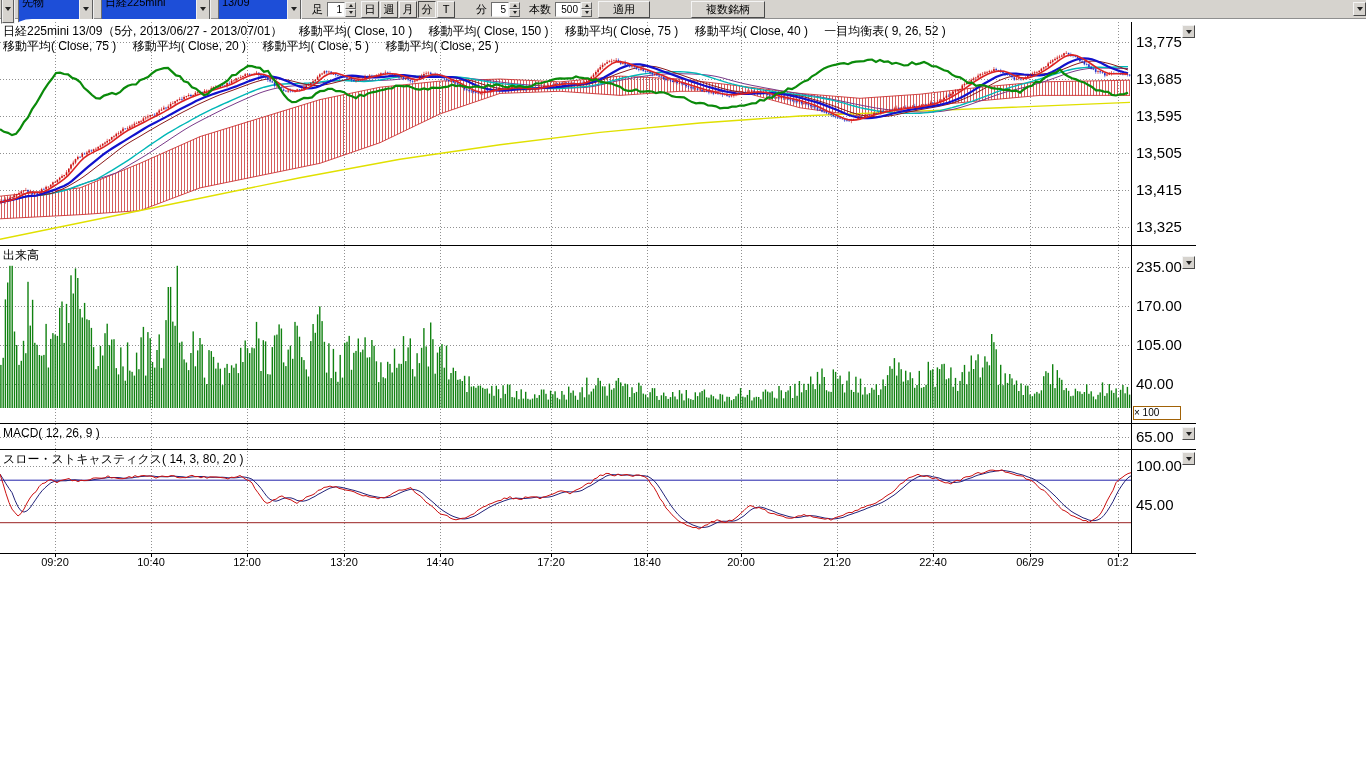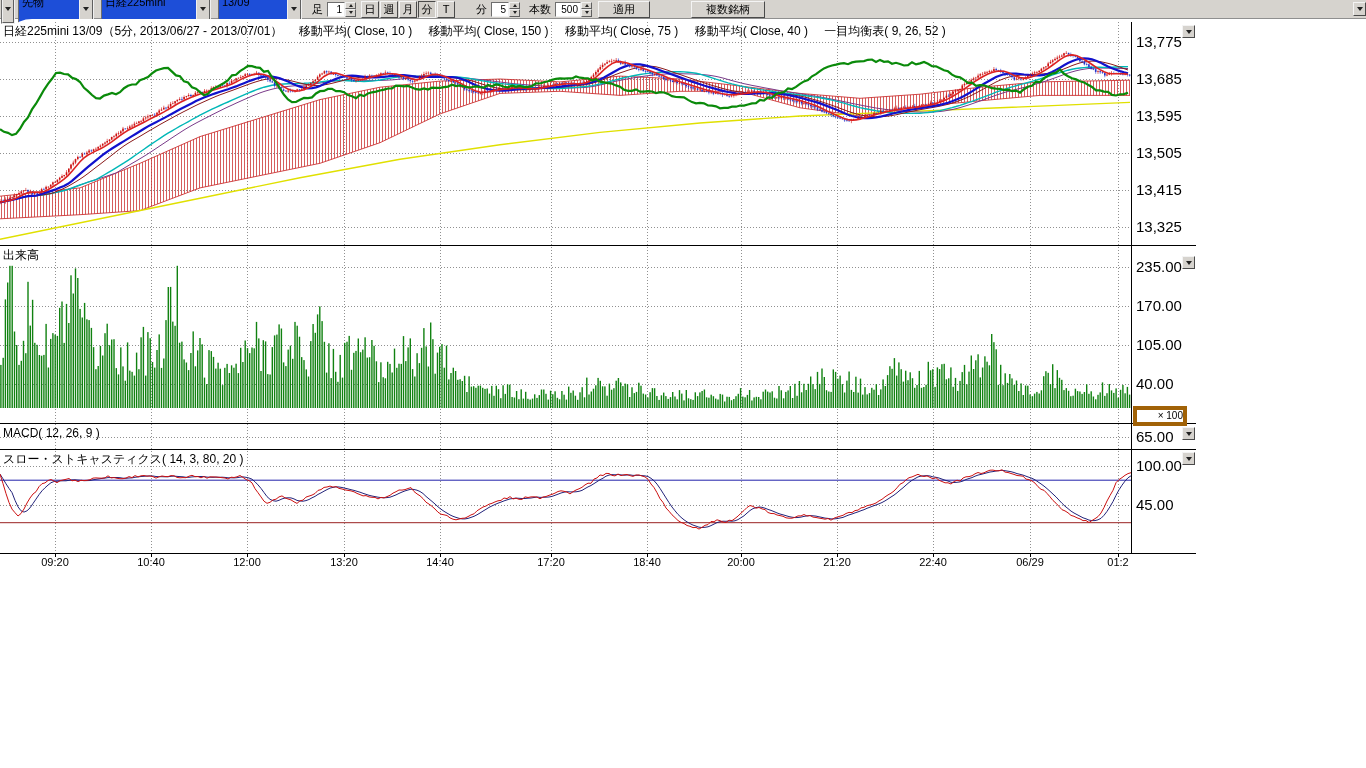--- a/index.html
+++ b/index.html
@@ -35,22 +35,22 @@
   #chart-svg{position:absolute;top:-19px;left:0;}
   .hline{position:absolute;white-space:nowrap;font-size:12px;color:#000;}
   .hline span{margin-right:13px;}
   .plabel{position:absolute;font-size:12px;color:#000;white-space:nowrap;}
   .alabel{position:absolute;left:1136px;font-size:15px;height:12px;line-height:12px;color:#000;white-space:nowrap;}
   .xlabel{position:absolute;top:537px;width:42px;text-align:center;font-size:11px;color:#000;}
   .panel-btn{position:absolute;width:13px;height:13px;background:#d6d3ce;border:1px solid;
              border-color:#f4f4f4 #4a4a4a #4a4a4a #f4f4f4;display:flex;align-items:center;justify-content:center;box-sizing:border-box;}
   .corner-btn{position:absolute;width:13px;height:14px;background:#d6d3ce;border:1px solid;
               border-color:#f4f4f4 #4a4a4a #4a4a4a #f4f4f4;display:flex;align-items:center;justify-content:center;box-sizing:border-box;}
-  .vol-scale{position:absolute;left:1133px;top:387px;width:46px;height:12px;border:4px solid #a16207;
-             background:#fff;font-size:10px;line-height:12px;text-align:right;color:#000;}
+  .vol-scale{position:absolute;left:1133px;top:387px;width:46px;height:12px;border:1px solid #a16207;
+             background:#fff;font-size:10px;line-height:12px;text-align:left;color:#000;}
 </style>
 </head>
 <body>
 
 <div class="screen">
 
   <div class="toolbar">
     <div class="combo" style="width:14px;margin-left:1px">
       <span class="combo-btn">
           <i class="tri-down"></i>
@@ -1719,20 +1719,26 @@
       </svg>
 
     <div class="hline" style="left:3px;top:4px">
       <span>日経225mini 13/09（5分, 2013/06/27 - 2013/07/01）</span>
       <span>移動平均( Close, 10 )</span>
       <span>移動平均( Close, 150 )</span>
       <span>移動平均( Close, 75 )</span>
       <span>移動平均( Close, 40 )</span>
       <span>一目均衡表( 9, 26, 52 )</span>
     </div>
+    <div class="hline" style="left:3px;top:19px">
+      <span>移動平均( Close, 75 )</span>
+      <span>移動平均( Close, 20 )</span>
+      <span>移動平均( Close, 5 )</span>
+      <span>移動平均( Close, 25 )</span>
+    </div>
 
     <div class="plabel" style="left:3px;top:228px">出来高</div>
     <div class="plabel" style="left:3px;top:407px">MACD( 12, 26, 9 )</div>
     <div class="plabel" style="left:3px;top:432px">スロー・ストキャスティクス( 14, 3, 80, 20 )</div>
 
     <div class="alabel" style="top:17px">13,775</div>
     <div class="alabel" style="top:54px">13,685</div>
     <div class="alabel" style="top:91px">13,595</div>
     <div class="alabel" style="top:128px">13,505</div>
     <div class="alabel" style="top:165px">13,415</div>

